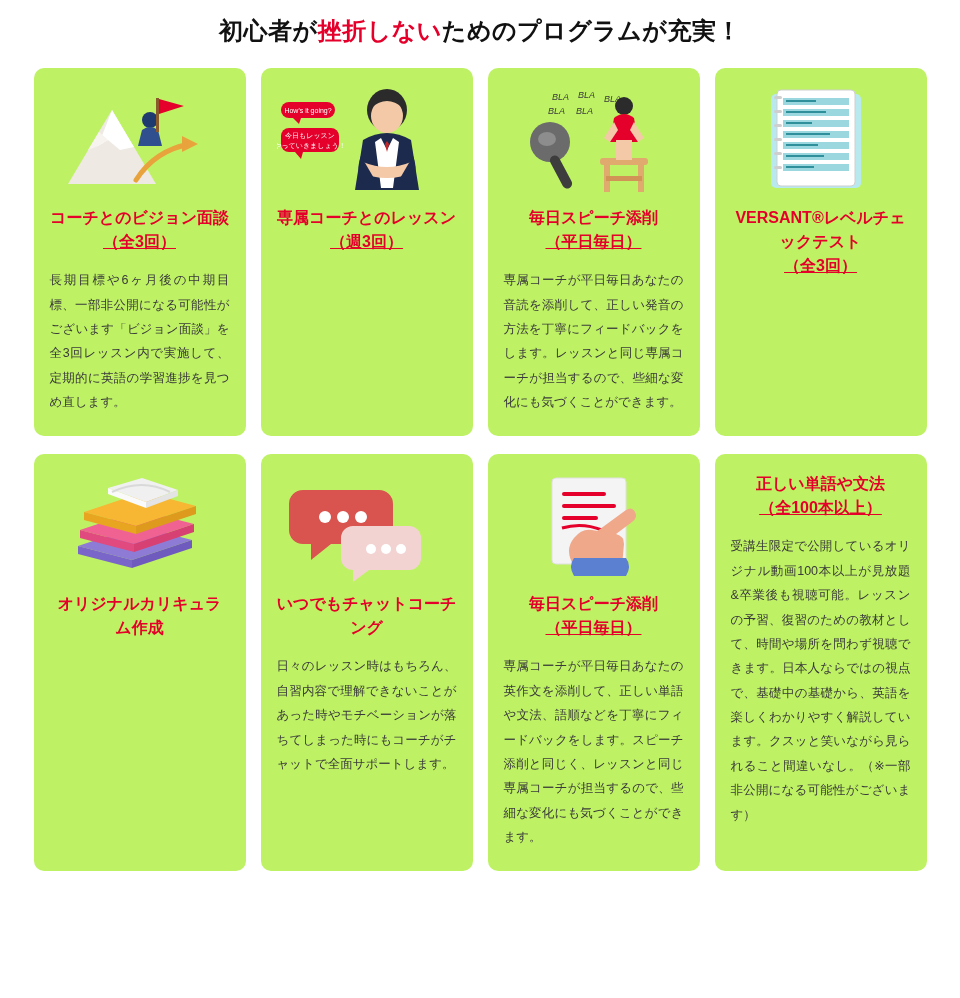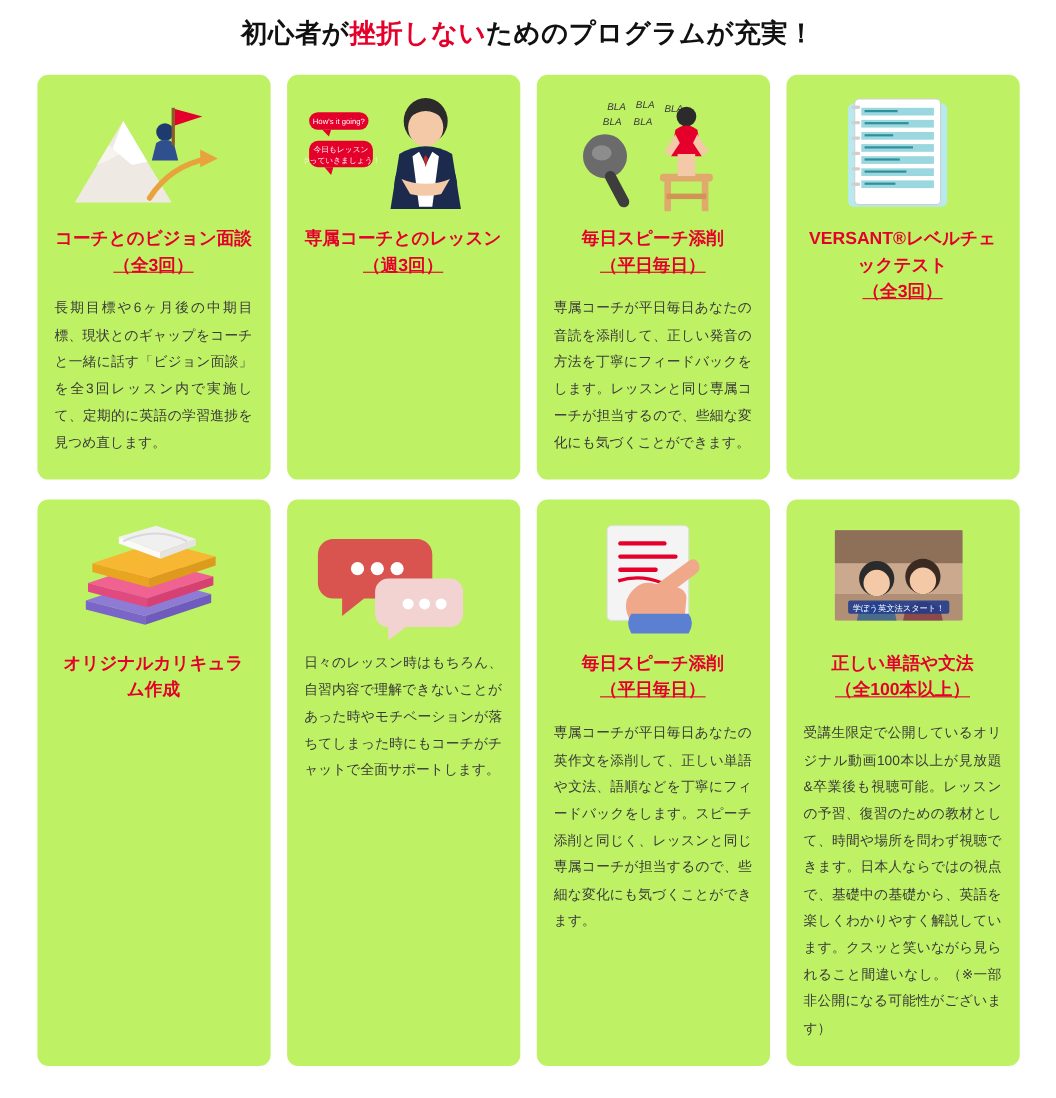--- a/index.html
+++ b/index.html
@@ -97,21 +97,21 @@
           <circle cx="100" cy="36" r="8" fill="#1e3a6e"></circle>
           <path d="M92 46 q8 -6 16 0 l4 16 h-24 z" fill="#2f4f8f"></path>
           <rect x="106" y="14" width="3" height="34" fill="#8b5a2b"></rect>
           <path d="M109 15 L134 22 L109 30 Z" fill="#e4002b"></path>
         </svg>
       </div>
       <div class="card-title">
         <span>コーチとのビジョン面談</span>
         <span class="sub">（全3回）</span>
       </div>
-      <div class="card-body">長期目標や6ヶ月後の中期目標、現状とのギャップをコーチと一緒に話す「ビジョン面談」を全3回レッスン内で実施して、定期的に英語の学習進捗を見つめ直します。</div>
+      <div class="card-body">長期目標や6ヶ月後の中期目標、一部非公開になる可能性がございます「ビジョン面談」を全3回レッスン内で実施して、定期的に英語の学習進捗を見つめ直します。</div>
     </div>
 
     <div class="card">
       <div class="card-illustration">
         <svg width="170" height="112" viewBox="0 0 170 112">
           <rect x="4" y="18" width="54" height="16" rx="8" fill="#e4002b"></rect>
           <path d="M16 34 l6 6 l2 -6 z" fill="#e4002b"></path>
           <text x="31" y="29" font-size="7" fill="#ffffff" text-anchor="middle" font-family="Liberation Sans, sans-serif">How's it going?</text>
           <rect x="4" y="44" width="58" height="24" rx="8" fill="#e4002b"></rect>
           <path d="M18 68 l6 7 l2 -7 z" fill="#e4002b"></path>
@@ -232,20 +232,24 @@
           <path d="M26 20 h76 a14 14 0 0 1 14 14 v26 a14 14 0 0 1 -14 14 h-48 l-20 16 v-16 h-8 a14 14 0 0 1 -14 -14 v-26 a14 14 0 0 1 14 -14z" fill="#d9534f"></path>
           <circle cx="48" cy="47" r="6" fill="#ffffff"></circle>
           <circle cx="66" cy="47" r="6" fill="#ffffff"></circle>
           <circle cx="84" cy="47" r="6" fill="#ffffff"></circle>
           <path d="M76 56 h56 a12 12 0 0 1 12 12 v20 a12 12 0 0 1 -12 12 h-40 l-16 12 v-12 h-0 a12 12 0 0 1 -12 -12 v-20 a12 12 0 0 1 12 -12z" fill="#f2d3d2"></path>
           <circle cx="94" cy="79" r="5" fill="#ffffff"></circle>
           <circle cx="109" cy="79" r="5" fill="#ffffff"></circle>
           <circle cx="124" cy="79" r="5" fill="#ffffff"></circle>
         </svg>
       </div>
+      <div class="card-title">
+        <span>いつでもチャットコーチング</span>
+        <span class="sub"></span>
+      </div>
       <div class="card-body">日々のレッスン時はもちろん、自習内容で理解できないことがあった時やモチベーションが落ちてしまった時にもコーチがチャットで全面サポートします。</div>
     </div>
 
     <div class="card">
       <div class="card-illustration">
         <svg width="170" height="112" viewBox="0 0 170 112">
           <rect x="48" y="8" width="74" height="86" rx="4" fill="#f4f4f4" stroke="#e0e0e0"></rect>
           <g fill="#e4002b">
             <rect x="58" y="22" width="44" height="4" rx="2"></rect>
             <rect x="58" y="34" width="54" height="4" rx="2"></rect>
@@ -258,35 +262,20 @@
         </svg>
       </div>
       <div class="card-title">
         <span>毎日スピーチ添削</span>
         <span class="sub">（平日毎日）</span>
       </div>
       <div class="card-body">専属コーチが平日毎日あなたの英作文を添削して、正しい単語や文法、語順などを丁寧にフィードバックをします。スピーチ添削と同じく、レッスンと同じ専属コーチが担当するので、些細な変化にも気づくことができます。</div>
     </div>
 
     <div class="card">
-      <div class="card-illustration">
-        <svg width="170" height="112" viewBox="0 0 170 112">
-          <rect x="28" y="12" width="116" height="82" rx="3" fill="#caa98f"></rect>
-          <rect x="28" y="12" width="116" height="30" fill="#8e6f57"></rect>
-          <rect x="28" y="70" width="116" height="24" fill="#b08f74"></rect>
-          <circle cx="66" cy="56" r="16" fill="#2b2b2b"></circle>
-          <circle cx="66" cy="60" r="12" fill="#f3c9a7"></circle>
-          <path d="M50 84 q16 -14 32 0 l2 10 h-36z" fill="#4a6b8a"></path>
-          <circle cx="108" cy="54" r="16" fill="#3a2a22"></circle>
-          <circle cx="108" cy="58" r="12" fill="#f3c9a7"></circle>
-          <path d="M92 84 q16 -14 32 0 l2 10 h-36z" fill="#8a4a4a"></path>
-          <rect x="40" y="76" width="92" height="12" rx="2" fill="#1b3a8f" opacity="0.85"></rect>
-          <text x="86" y="85" font-size="7.5" fill="#ffffff" text-anchor="middle" font-family="Liberation Sans, sans-serif">学ぼう英文法スタート！</text>
-        </svg>
-      </div>
       <div class="card-title">
         <span>正しい単語や文法</span>
         <span class="sub">（全100本以上）</span>
       </div>
       <div class="card-body">受講生限定で公開しているオリジナル動画100本以上が見放題&amp;卒業後も視聴可能。レッスンの予習、復習のための教材として、時間や場所を問わず視聴できます。日本人ならではの視点で、基礎中の基礎から、英語を楽しくわかりやすく解説しています。クスッと笑いながら見られること間違いなし。（※一部非公開になる可能性がございます）</div>
     </div>
 
   </div>
 </div>
 

